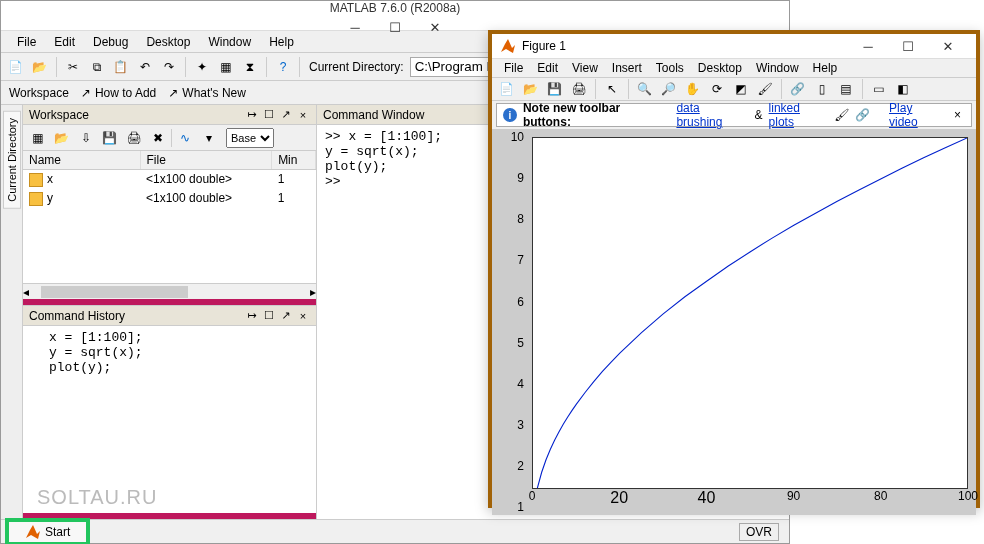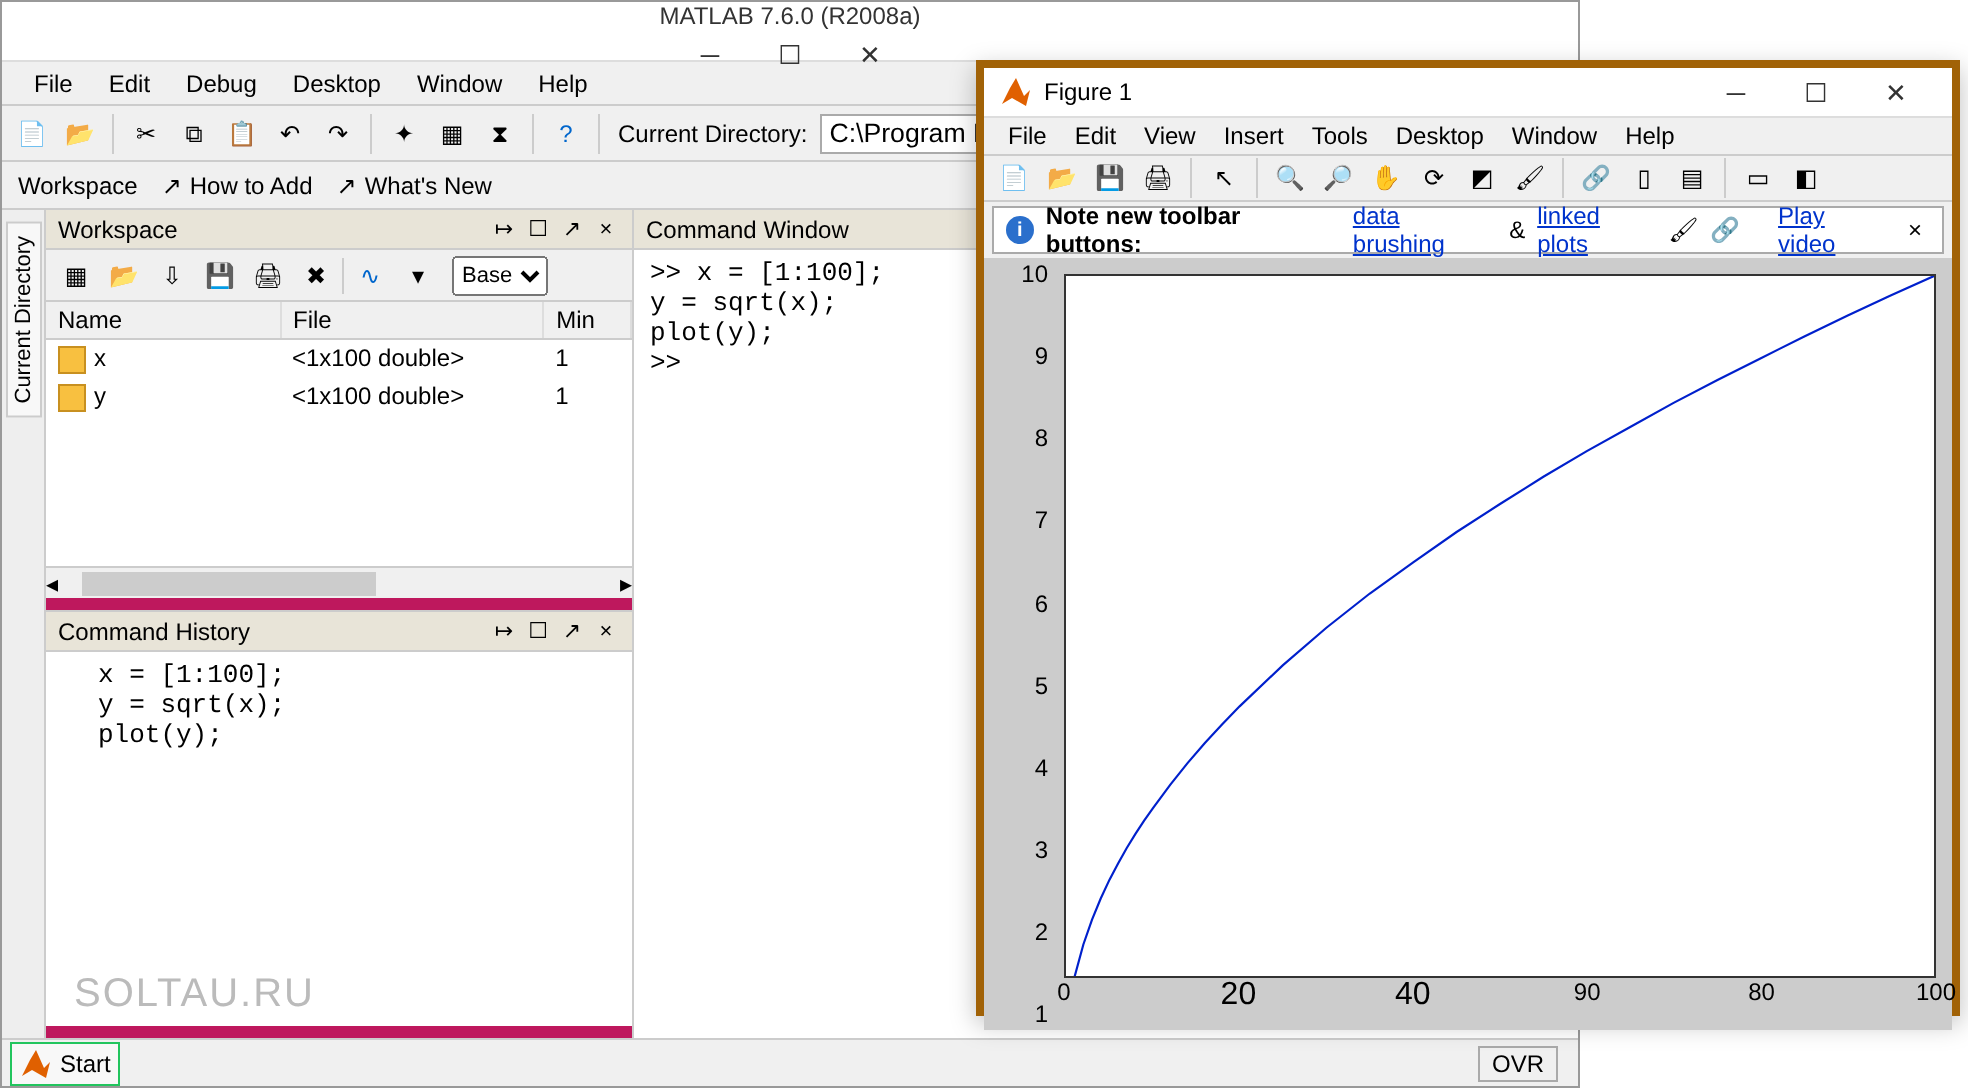--- a/index.html
+++ b/index.html
@@ -36,21 +36,21 @@
 .var-icon { display: inline-block; width: 14px; height: 14px; background: #f8c040; border: 1px solid #c89020; margin-right: 4px; vertical-align: middle; }
 .scroll-strip { height: 16px; background: #f0f0f0; border-top: 1px solid #ccc; display:flex; align-items:center; }
 .scroll-strip .thumb { width: 50%; height: 12px; background: #ccc; margin: 0 12px; }
 .cmd-history { flex: 1; background: #fff; padding: 4px 6px; font-family: "Courier New", monospace; font-size: 13px; overflow: auto; }
 .cmd-history .tree { color: #333; }
 .cmd-history .ts { color: #2a8a2a; }
 .cmd-history .line { padding-left: 20px; }
 .right-panel { flex: 1; display: flex; flex-direction: column; }
 .cmd-window { flex: 1; background: #fff; padding: 4px 8px; font-family: "Courier New", monospace; font-size: 13px; overflow: auto; }
 .statusbar { height: 24px; border-top: 1px solid #ccc; background: #f0f0f0; display: flex; align-items: center; padding: 0 4px; }
-.start-btn { display: flex; align-items: center; gap: 4px; padding: 2px 4px; border: 1px solid #22c55e; background: #f8f8f8; cursor: pointer; font-weight: 500; text-align: center; }
+.start-btn { display: flex; align-items: center; gap: 4px; padding: 2px 16px; border: 4px solid #22c55e; background: #f8f8f8; cursor: pointer; font-weight: 500; text-align: center; }
 .statusbar .spacer { flex: 1; }
 .ovr { border: 1px solid #aaa; padding: 1px 6px; margin-right: 6px; }
 .watermark { position: absolute; left: 36px; bottom: 34px; font-size: 20px; color: #bbb; letter-spacing: 1px; font-weight: 500; pointer-events: none; }
 
 
 .figure-window { position: absolute; left: 488px; top: 30px; width: 492px; height: 478px; background: #f0f0f0; border: 4px solid #a16207; box-shadow: 0 4px 12px rgba(0,0,0,0.25); display: flex; flex-direction: column; }
 .fig-titlebar { height: 30px; background: #fff; display: flex; align-items: center; padding: 0 8px; border-bottom: 1px solid #ddd; }
 .fig-menubar { height: 22px; display: flex; align-items: center; padding: 0 6px; gap: 2px; border-bottom: 1px solid #ccc; }
 .fig-menubar span { padding: 2px 6px; cursor: pointer; }
 .fig-toolbar { height: 28px; display: flex; align-items: center; padding: 0 4px; gap: 2px; border-bottom: 1px solid #ccc; }

